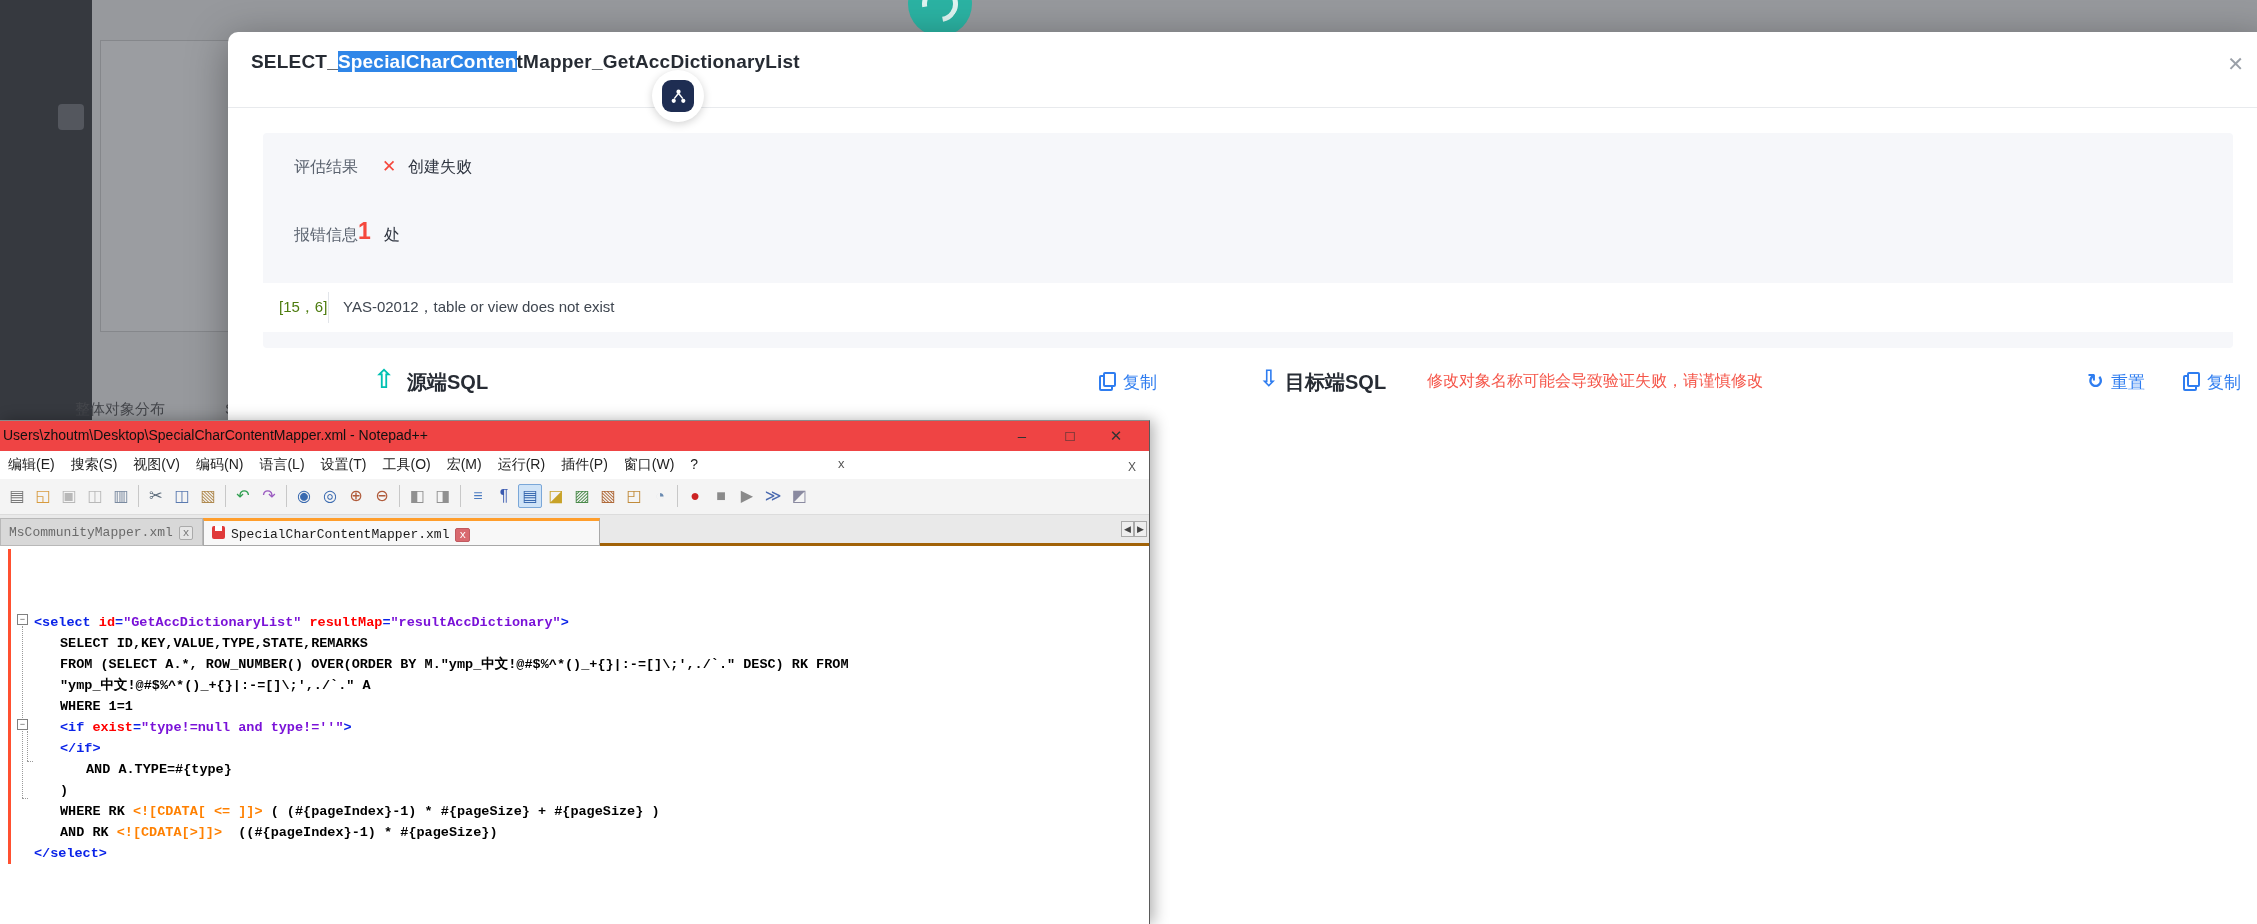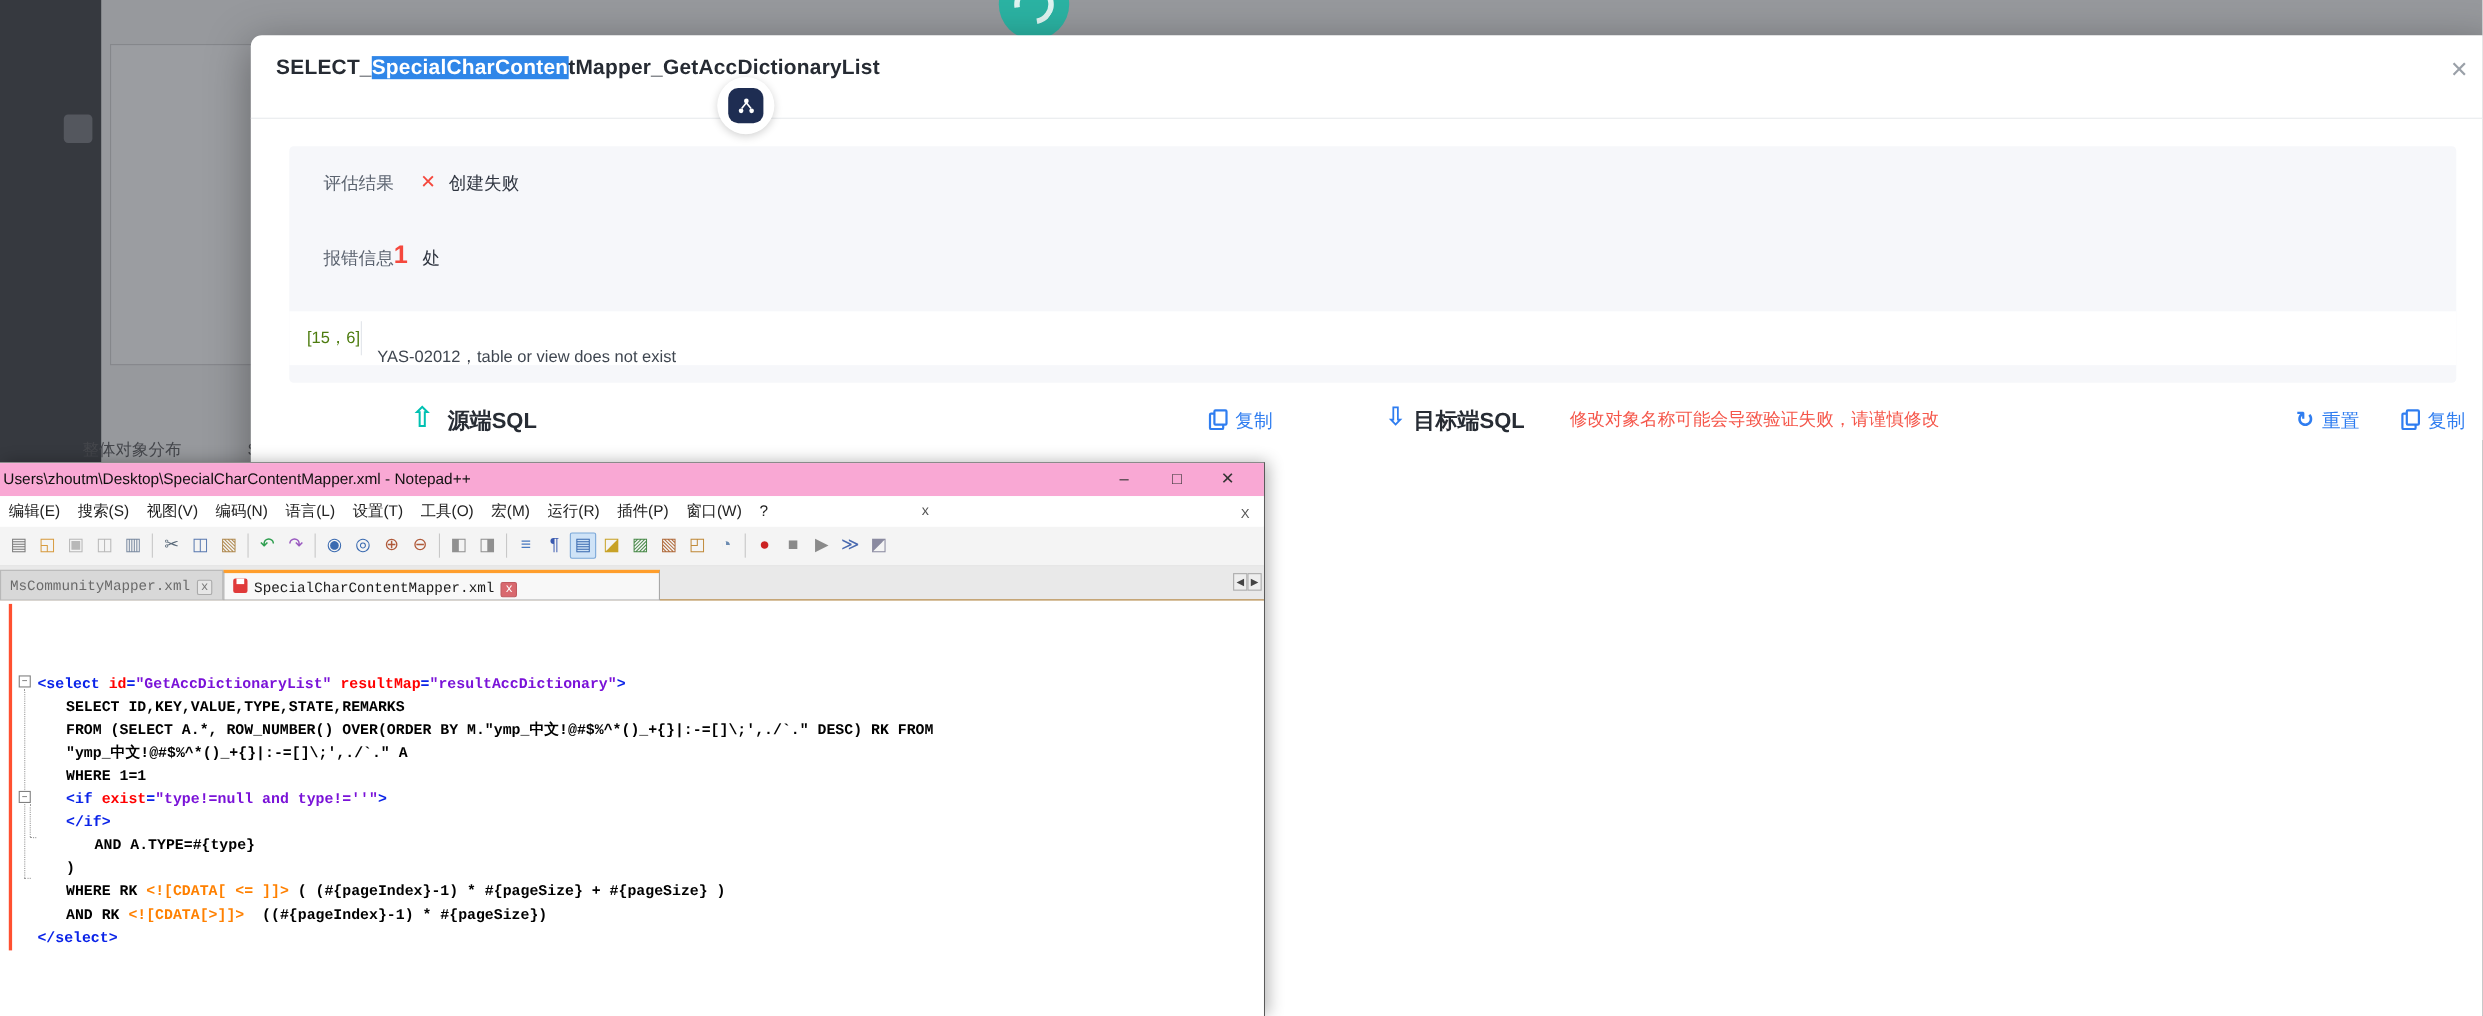--- a/index.html
+++ b/index.html
@@ -28,21 +28,21 @@
 
   .m-panel { position:absolute; left:35px; top:101px; width:1970px; height:215px; background:#f6f7fa; border-radius:4px; }
   .p-label { position:absolute; font-size:16px; color:#5c6470; }
   .p-x { position:absolute; font-size:17px; font-weight:bold; color:#f5483d; }
   .p-status { position:absolute; font-size:16px; color:#2f3540; }
   .p-count { position:absolute; font-size:23px; font-weight:bold; color:#f5483d; }
   .p-unit { position:absolute; font-size:16px; color:#2f3540; }
   .p-row { position:absolute; left:0; top:150px; width:1970px; height:49px; background:#fff; }
   .p-pos { position:absolute; left:16px; top:15px; font-size:15px; color:#4d7c0f; }
   .p-vline { position:absolute; left:65px; top:9px; width:1px; height:31px; background:#e2e5ea; }
-  .p-msg { position:absolute; left:80px; top:15px; font-size:15px; color:#3f4650;margin-top:17px; }
+  .p-msg { position:absolute; left:80px; top:15px; font-size:15px; color:#3f4650; }
 
   .hdr-row { position:absolute; left:0; top:330px; width:2040px; height:40px; }
   .up-arrow { position:absolute; left:145px; top:2px; font-size:26px; font-weight:bold; color:#00c1b2; }
   .src-label { position:absolute; left:179px; top:7px; font-size:20px; font-weight:bold; color:#272c34; }
   .blue { color:#2f7df0; }
   .cpico { position:absolute; width:14px; height:16px; }
   .cpico:before { content:""; position:absolute; left:0; top:3px; width:10px; height:12px; border:2px solid #2f7df0; border-radius:2px; }
   .cpico:after { content:""; position:absolute; left:4px; top:0; width:9px; height:11px; border:2px solid #2f7df0; border-radius:2px; background:#fff; }
   .cp1 { left:871px; top:10px; }
   .cp1t { position:absolute; left:895px; top:9px; font-size:17px; cursor:pointer; }
@@ -62,33 +62,33 @@
   .d-code { flex:1; padding:9px 0 0 14px; overflow:hidden; }
   .eln { height:19.3px; line-height:19.3px; font-size:13.5px; white-space:pre; }
   .eln .lnt { display:inline-block; height:19.3px; }
   .eln.hl .lnt { background:#7e2d3a; }
   .eln.cur .lnt:after { content:""; display:inline-block; width:2px; height:14px; background:#d5d8de; vertical-align:middle; }
   .xkw { color:#c678dd; } .xkb { color:#619fd8; } .xstr { color:#b5c065; }
   .xidt { color:#c9c579; } .xfn { color:#e2bf6e; } .xnum { color:#d19a66; } .xpl { color:#d0d4dc; }
 
   
   .npp { position:absolute; left:0; top:420px; width:1150px; height:504px; background:#f0f0f0; border-top:1px solid #8a8a8a; border-right:1px solid #5a5a5a; box-shadow:4px 0 14px rgba(0,0,0,.3); z-index:3; }
-  .np-titlebar { position:absolute; left:0; top:0; width:100%; height:30px; background:#f9a8d4; }
+  .np-titlebar { position:absolute; left:0; top:0; width:100%; height:30px; background:#ef4444; }
   .np-title { position:absolute; left:3px; top:6px; font-size:14px; color:#111; white-space:nowrap; }
   .np-btn { position:absolute; top:2px; width:36px; height:26px; text-align:center; line-height:26px; font-size:15px; color:#333; cursor:pointer; }
   .np-min { left:1004px; } .np-max { left:1052px; } .np-cls { left:1098px; }
   .np-menubar { position:absolute; left:0; top:30px; width:100%; height:28px; background:#fff; font-size:14px; color:#222; }
   .mitem { display:inline-block; padding:5px 8px; cursor:pointer; }
   .np-mx1 { position:absolute; left:838px; top:5px; font-size:13px; color:#555; }
   .np-mx2 { position:absolute; left:1128px; top:9px; font-size:12px; color:#555; }
   .np-toolbar { position:absolute; left:0; top:58px; width:100%; height:36px; background:#f4f4f4; border-bottom:1px solid #dcdcdc; padding:5px 0 0 4px; white-space:nowrap; }
   .ticon { display:inline-block; width:24px; height:24px; margin:0 1px; text-align:center; line-height:24px; font-size:16px; vertical-align:top; cursor:pointer; }
   .ticon.act { background:#cfe3f7; border:1px solid #7aa7d8; border-radius:2px; line-height:22px; }
   .tsep { display:inline-block; width:1px; height:22px; background:#c8c8c8; margin:1px 4px; vertical-align:top; }
-  .np-tabbar { position:absolute; left:0; top:94px; width:100%; height:31px; background:#e9e9e9; border-bottom:1px solid #a16207; }
+  .np-tabbar { position:absolute; left:0; top:94px; width:100%; height:31px; background:#e9e9e9; border-bottom:3px solid #a16207; }
   .tab { position:absolute; top:3px; height:28px; font-family:"Liberation Mono","DejaVu Sans Mono",monospace; font-size:13px; white-space:nowrap; padding:6px 8px 0 8px; cursor:pointer; }
   .tab1 { left:0; width:203px; background:#d8d8d8; color:#6a6a6a; border:1px solid #b8b8b8; overflow:hidden; }
   .tab2 { left:203px; width:397px; background:#f8f8f8; color:#1a1a1a; border:1px solid #a8a8a8; border-top:3px solid #ff9e2c; padding-top:4px; }
   .tab .tx { display:inline-block; margin-left:6px; font-size:11px; padding:0 3px; color:#777; border:1px solid #aaa; background:#e6e6e6; border-radius:2px; }
   .tab2 .tx { color:#fff; background:#d9696f; border-color:#c05a60; }
   .floppy { display:inline-block; width:13px; height:13px; background:#e03a3a; border-radius:2px; margin-right:6px; position:relative; top:1px; }
   .floppy:before { content:""; position:absolute; left:3px; top:0; width:7px; height:5px; background:#fff; }
   .tab-scroll { position:absolute; right:2px; top:6px; font-size:9px; color:#444; }
   .tab-scroll span { display:inline-block; width:13px; height:16px; border:1px solid #aaa; background:#eee; text-align:center; line-height:15px; cursor:pointer; }
 

